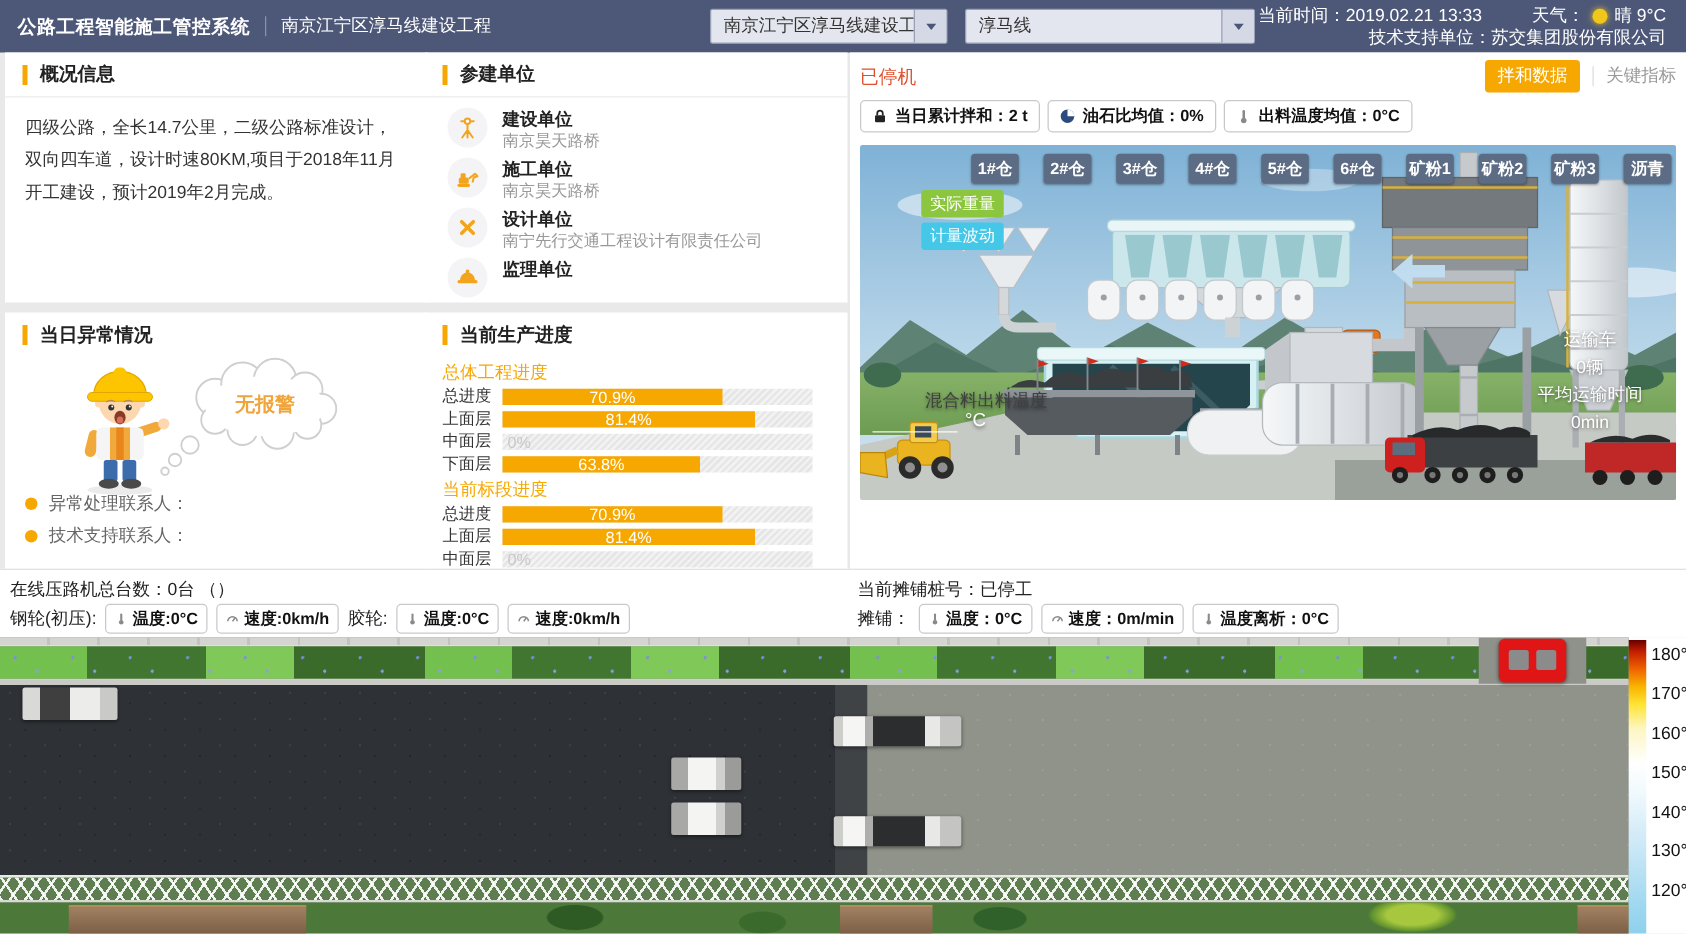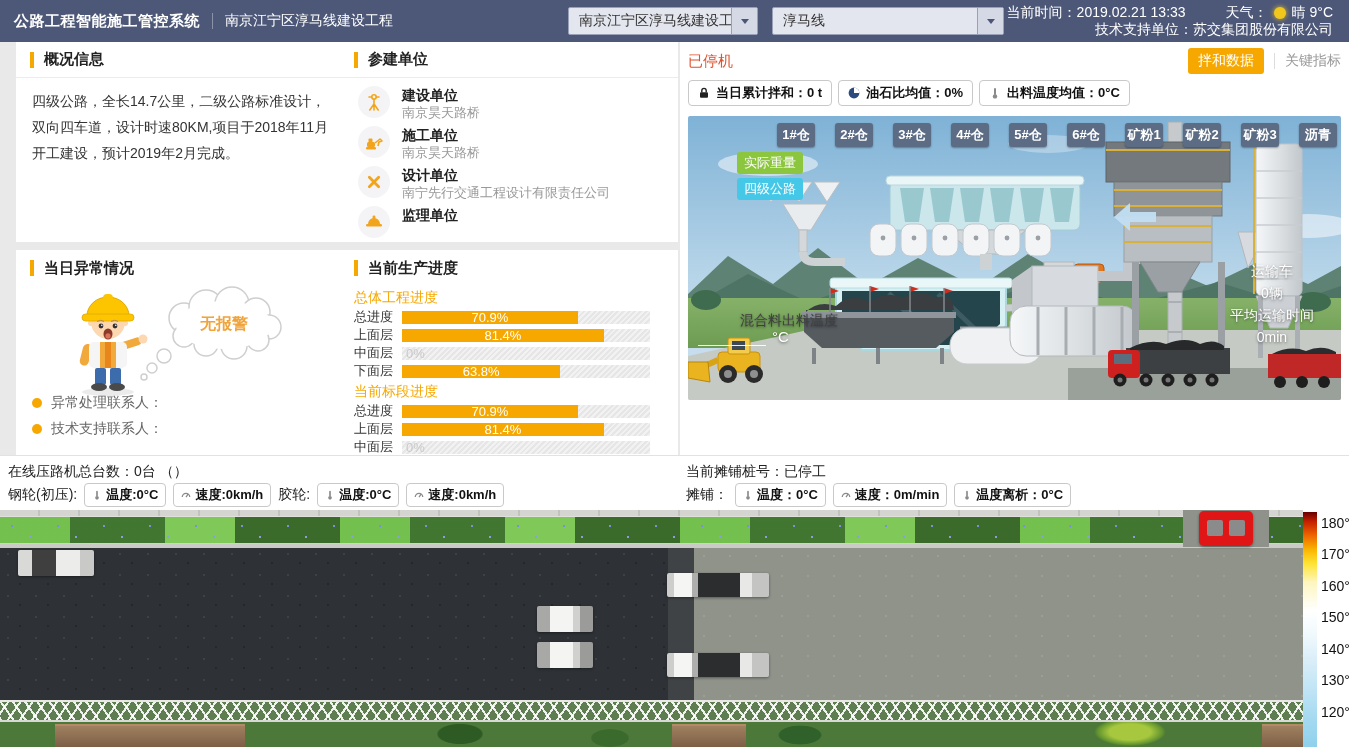--- a/index.html
+++ b/index.html
@@ -17,21 +17,21 @@
   .select .arrow { width:26px; height:100%; border-left:1px solid #99a1b8; display:flex; align-items:center; justify-content:center; background:#d4d9e5; }
   .caret { width:0; height:0; border-left:4px solid transparent; border-right:4px solid transparent; border-top:5px solid #4a5578; }
   .select.s1 { left:568px; width:190px; }
   .select.s2 { left:772px; width:232px; }
   .hdr-right { position:absolute; right:16px; top:4px; text-align:right; font-size:14px; line-height:17px; }
   .hdr-line1 { display:flex; align-items:center; justify-content:flex-end; gap:6px; }
   .hdr-time { margin-right:34px; }
   .sun-icon { width:12px; height:12px; border-radius:50%; background:#f2c71c; display:inline-block; box-shadow:0 0 5px #f2c71c; }
 
   
-  .col-left  { position:absolute; left:16px;    top:42px; width:338px; height:413px; }
+  .col-left  { position:absolute; left:4px;    top:42px; width:338px; height:413px; }
   .col-mid   { position:absolute; left:340px; top:42px; width:338px; height:413px; }
   .col-right { position:absolute; left:680px; top:42px; width:669px; height:413px; background:#fff; }
   .panel { background:#fff; overflow:hidden; position:relative; }
   .p-top { height:200px; }
   .p-bot { height:205px; margin-top:8px; }
 
   .sec-head { display:flex; align-items:center; height:36px; padding:0 14px; }
   .sec-head.underlined { border-bottom:1px solid #ececec; }
   .sec-bar { width:4px; height:16px; background:#f7a800; margin-right:10px; }
   .sec-title { font-size:15px; font-weight:bold; color:#222; }
@@ -380,21 +380,21 @@
         <span class="tab-sep"></span>
         <span class="tab-inactive">关键指标</span>
       </div>
     </div>
     <div class="stats-row">
       <span class="stat-chip">
         <svg viewBox="0 0 12 12" width="12" height="12">
             <rect x="2" y="5.2" width="8" height="5.6" rx="1" fill="#222"></rect>
             <path d="M3.8,5.2 V3.6 a2.2,2.2 0 0 1 4.4,0 V5.2" fill="none" stroke="#222" stroke-width="1.4"></path>
           </svg>
-        <span>当日累计拌和：0 t</span>
+        <span>当日累计拌和：2 t</span>
       </span>
       <span class="stat-chip">
         <svg viewBox="0 0 12 12" width="12" height="12">
             <circle cx="6" cy="6" r="5.4" fill="#2b4a7e"></circle>
             <path d="M6,6 V.6 A5.4,5.4 0 0 1 11.4,6 Z" fill="#fff"></path>
           </svg>
         <span>油石比均值：0%</span>
       </span>
       <span class="stat-chip">
         <svg viewBox="0 0 12 12" width="12" height="12">
@@ -570,21 +570,21 @@
       <span class="bin b2">3#仓</span>
       <span class="bin b3">4#仓</span>
       <span class="bin b4">5#仓</span>
       <span class="bin b5">6#仓</span>
       <span class="bin b6">矿粉1</span>
       <span class="bin b7">矿粉2</span>
       <span class="bin b8">矿粉3</span>
       <span class="bin b9">沥青</span>
 
       <span class="legend-tag legend-weight">实际重量</span>
-      <span class="legend-tag legend-wave">四级公路</span>
+      <span class="legend-tag legend-wave">计量波动</span>
 
       <span class="mix-label">混合料出料温度</span>
       <span class="mix-line"></span>
       <span class="mix-unit">°C</span>
 
       <div class="transport">
         <div>运输车</div>
         <div>0辆</div>
         <div>平均运输时间</div>
         <div>0min</div>

